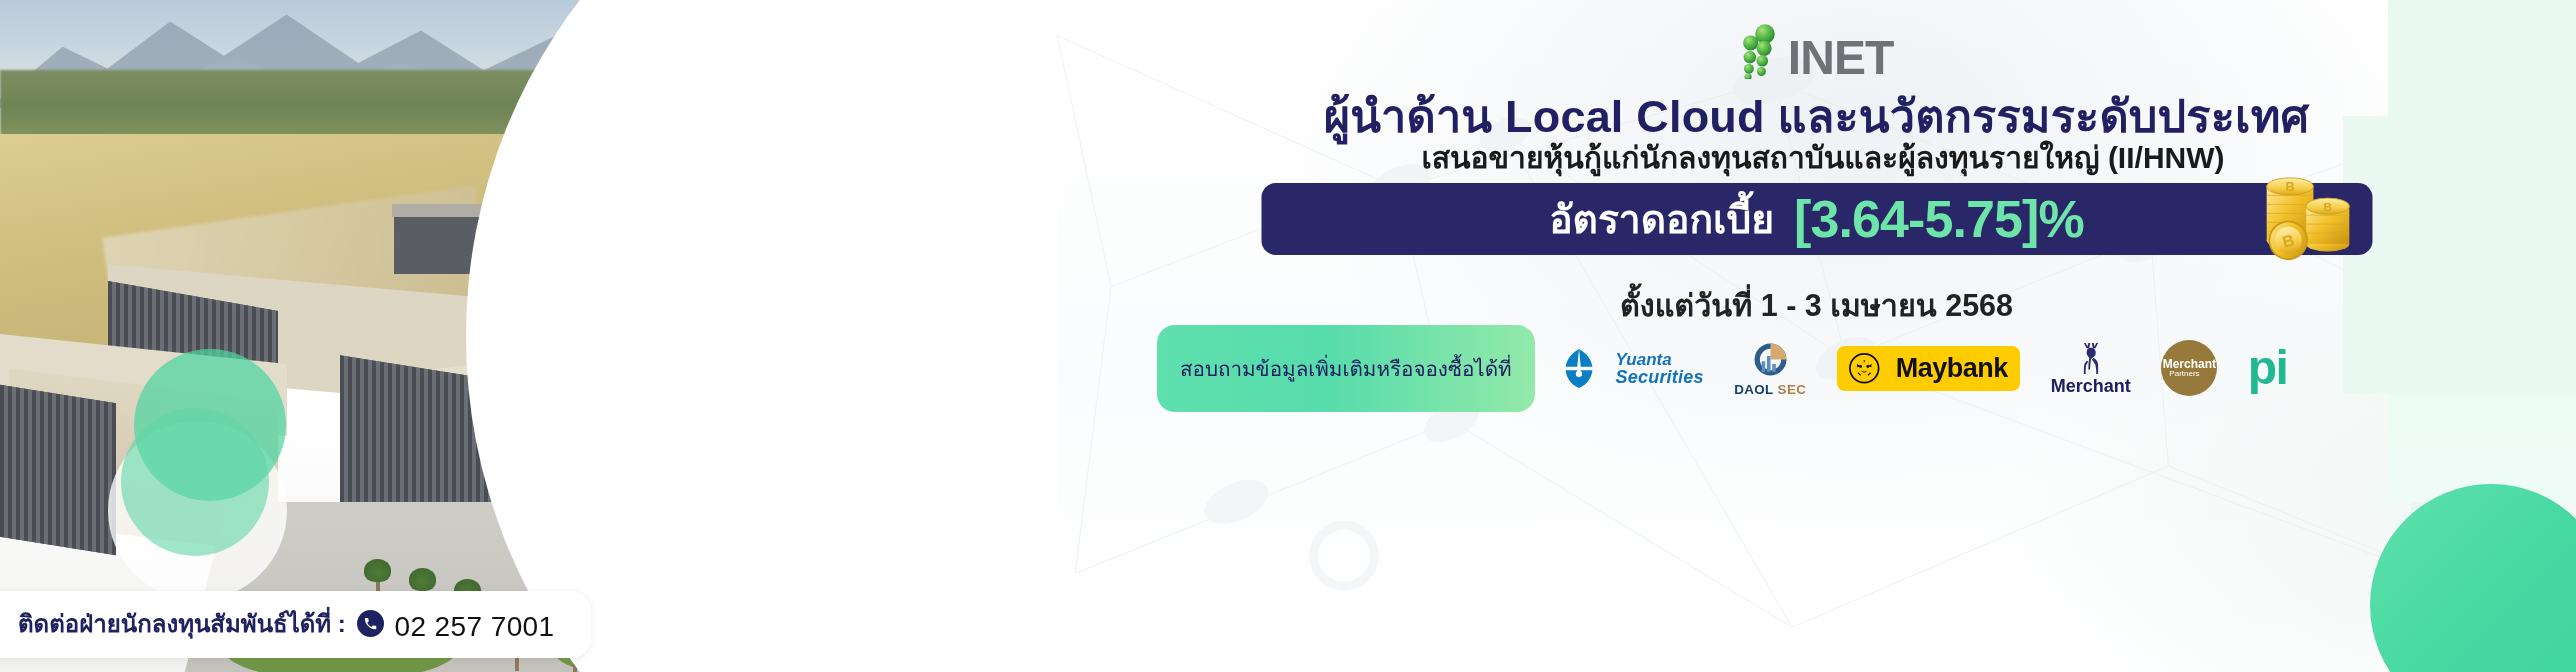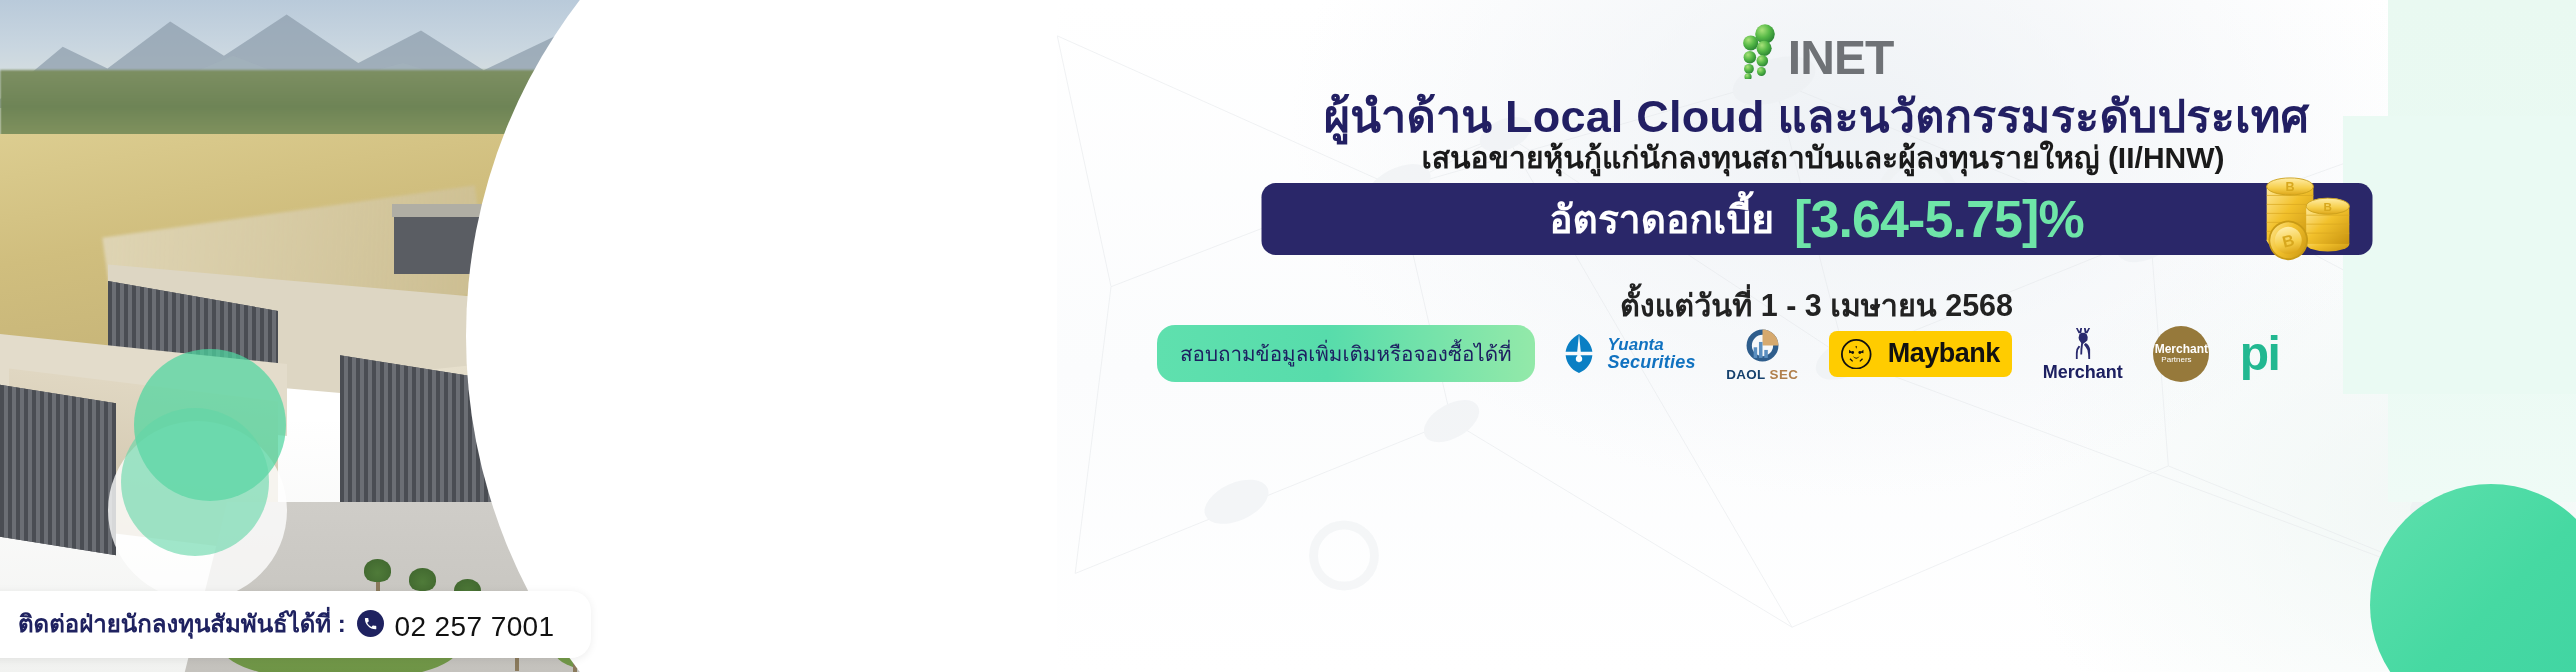--- a/index.html
+++ b/index.html
@@ -236,29 +236,29 @@
 
   
   .bottom-row{
     position:absolute; left:0; right:16px; top:318px;
     display:flex; align-items:center; gap:25px;
   }
   .cta{
     margin-left:100px;
     background:linear-gradient(90deg,#5fe0ae 0%, #57dcab 45%, #93e9a9 100%);
     border-radius:18px;
-    padding:12px 23px;
+    padding:27px 23px;
     font-size:20.6px; color:#1d2061; font-weight:normal;
     white-space:nowrap; border:none; cursor:pointer;
   }
   .partners{ display:flex; align-items:center; gap:30.5px; }
   .partner{ display:flex; align-items:center; justify-content:center; }
 
   
-  .yuanta{ display:flex; align-items:center; gap:10px; }
+  .yuanta{ display:flex; align-items:center; gap:18px; }
   .yuanta-mark{ width:38px; height:41px; }
   .yuanta-text{
     font-style:italic; font-weight:bold; color:#1172c0;
     line-height:1.0; font-size:17px; text-align:left;
   }
   .yuanta-text .l2{ font-size:18px; letter-spacing:0.2px;}
 
   
   .daol{ display:flex; flex-direction:column; align-items:center; gap:2.7px; }
   .daol-mark{ width:39px; height:39px; }

